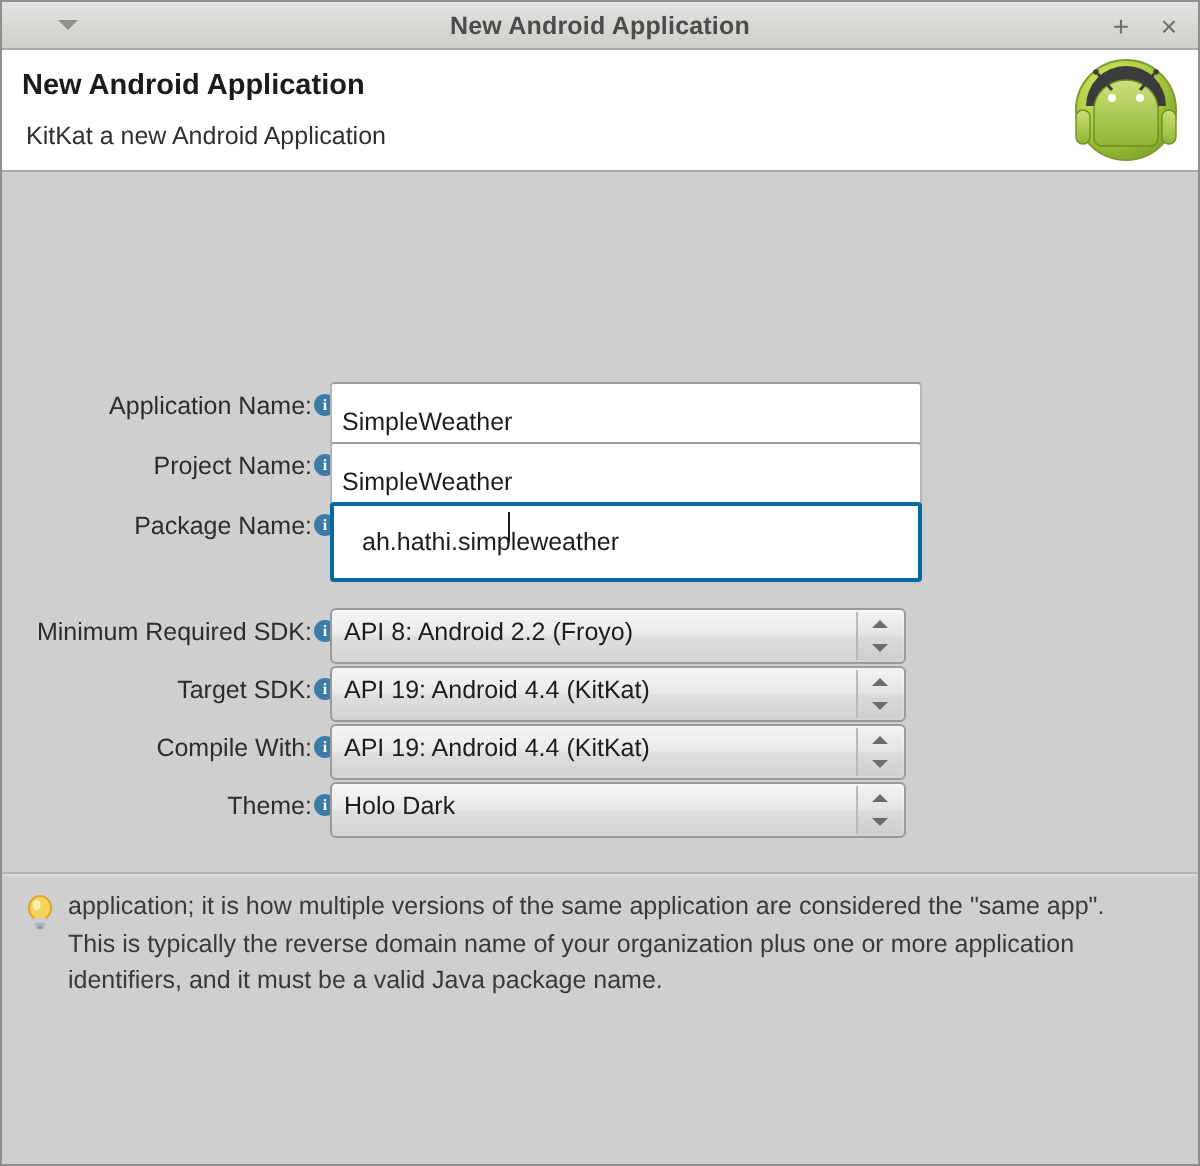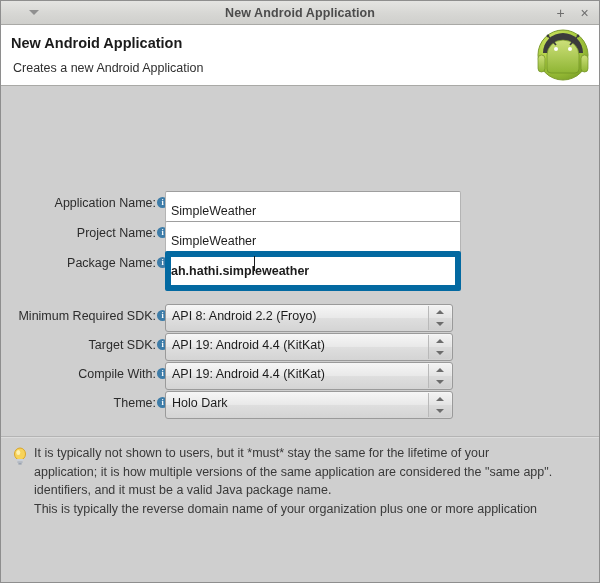--- a/index.html
+++ b/index.html
@@ -156,23 +156,22 @@
     border-top-color: #9e9e9e;
     border-radius: 2px;
     font-family: "Liberation Sans", sans-serif;
     font-size: 12.5px;
     color: #1c1c1c;
     padding: 0 5px;
     line-height: 22px;
     outline: none;
   }
   .text-input.focused {
-    border: 6px solid #0369a1;
-    padding: 0 0;
-    font-weight: bold;
+    border: 2px solid #0369a1;
+    padding: 0 14px;
   }
   .caret {
     position: absolute;
     width: 1px;
     height: 15px;
     background: #1c1c1c;
     top: 5px;
   }
 
   .combo {
@@ -264,21 +263,21 @@
     <div class="tb-left"></div>
     <div class="title-text">New Android Application</div>
     <div class="tb-right">
       <div class="tb-btn">+</div>
       <div class="tb-btn">×</div>
     </div>
   </div>
 
   <div class="header">
     <div class="header-title">New Android Application</div>
-    <div class="header-sub">Creates a new Android Application</div>
+    <div class="header-sub">KitKat a new Android Application</div>
     <svg class="header-logo" viewBox="0 0 56 56">
       <defs>
         <radialGradient id="gcirc" cx="35%" cy="28%" r="80%">
           <stop offset="0%" stop-color="#d6e86a"></stop>
           <stop offset="55%" stop-color="#a9cc3f"></stop>
           <stop offset="100%" stop-color="#7ba128"></stop>
         </radialGradient>
         <linearGradient id="gbod" x1="0" y1="0" x2="0" y2="1">
           <stop offset="0%" stop-color="#cde07a"></stop>
           <stop offset="100%" stop-color="#8fb534"></stop>
@@ -385,21 +384,20 @@
 
     <div class="hint">
       <svg class="bulb" viewBox="0 0 16 18">
         <ellipse cx="8" cy="7" rx="5.5" ry="6" fill="#f7d35a" stroke="#d9a62b" stroke-width="1"></ellipse>
         <ellipse cx="6.3" cy="5.5" rx="2" ry="2.6" fill="#fdf0b0"></ellipse>
         <rect x="5" y="12" width="6" height="2" fill="#c9cfd8"></rect>
         <rect x="5.4" y="14.3" width="5.2" height="1.6" fill="#aeb6c1"></rect>
         <rect x="6.4" y="16" width="3.2" height="1.6" fill="#9aa3b0"></rect>
       </svg>
       <div class="hint-text">
-        <div>It is typically not shown to users, but it *must* stay the same for the lifetime of your</div>
         <div>application; it is how multiple versions of the same application are considered the "same app".</div>
+        <div>This is typically the reverse domain name of your organization plus one or more application</div>
         <div>identifiers, and it must be a valid Java package name.</div>
-        <div>This is typically the reverse domain name of your organization plus one or more application</div>
       </div>
     </div>
 
   </div>
 </div>
 
 </body></html>

